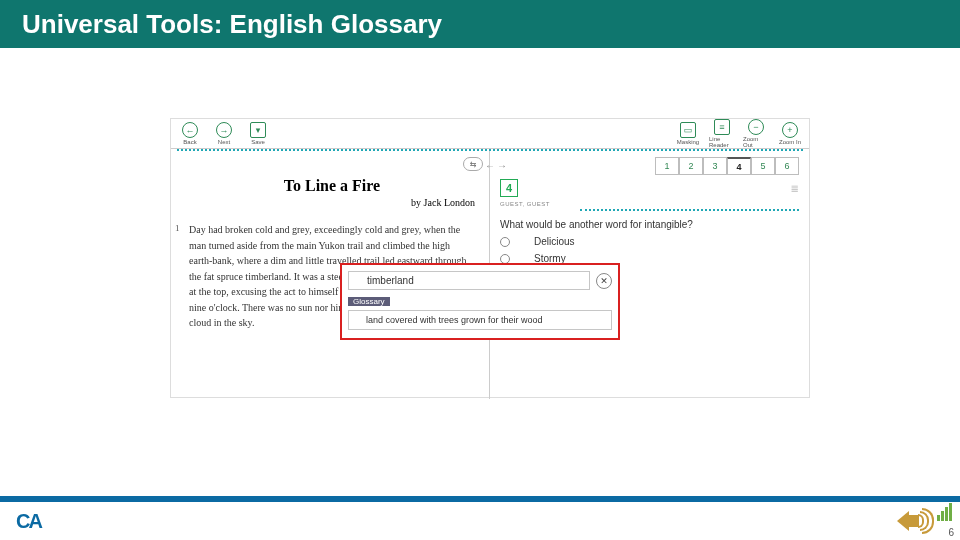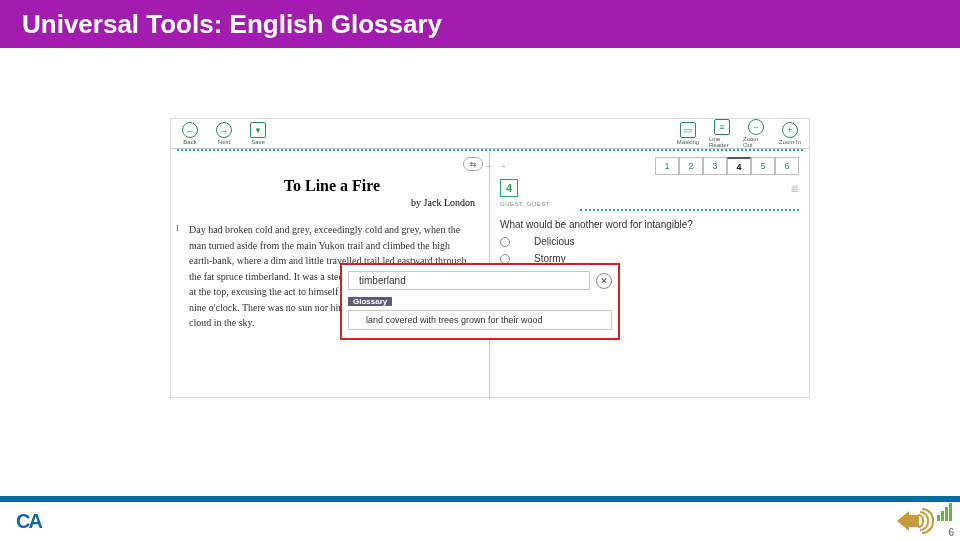--- a/index.html
+++ b/index.html
@@ -1,18 +1,18 @@
 <!DOCTYPE html>
 <html><head>
 <meta charset="utf-8">
 <style>
   * { box-sizing: border-box; margin: 0; padding: 0; }
   body { width: 960px; height: 540px; font-family: Arial, Helvetica, sans-serif; background: #fff; position: relative; overflow: hidden; }
 
-  .title-bar { background: #a21caf; color: #fff; height: 48px; display: flex; align-items: center; padding: 0 22px; font-size: 26px; font-weight: 700; }
+  .title-bar { background: #0f766e; color: #fff; height: 48px; display: flex; align-items: center; padding: 0 22px; font-size: 26px; font-weight: 700; }
 
   .stage { position: absolute; left: 170px; top: 118px; width: 640px; height: 280px; border: 1px solid #ddd; }
 
   
   .app-toolbar { height: 30px; border-bottom: 1px solid #ccc; display: flex; align-items: center; padding: 0 6px; font-size: 7px; color: #555; }
   .tb-left { display: flex; gap: 8px; align-items: center; }
   .tb-right { display: flex; gap: 8px; align-items: center; margin-left: auto; }
   .tb-btn { display: flex; flex-direction: column; align-items: center; width: 26px; }
   .tb-icon { width: 16px; height: 16px; border: 1.5px solid #2e8b57; border-radius: 50%; display: flex; align-items: center; justify-content: center; font-size: 9px; color: #2e8b57; }
   .tb-icon.sq { border-radius: 2px; }
@@ -40,23 +40,23 @@
   .q-num { display:inline-block; background:#fff; color:#2a5; border:1px solid #2a5; width:18px; height:18px; font-size:11px; font-weight:700; text-align:center; line-height:16px; }
   .q-meta { font-size: 6px; letter-spacing: 0.5px; color:#888; margin: 4px 0 2px 0; }
   .q-dots { border-top: 2px dotted #1fa7b5; margin-bottom: 8px; margin-left: 80px; }
   .q-text { font-size: 10px; color:#333; }
   .choice { display:flex; align-items:center; gap:24px; font-size:10px; color:#333; margin:6px 0; }
   .radio { width:10px; height:10px; border:1px solid #888; border-radius:50%; }
 
   
   .glossary-box { position:absolute; left: 340px; top: 263px; width: 280px; border: 2px solid #d92020; background: #fff; padding: 6px 6px 8px 6px; }
   .g-row1 { display:flex; align-items:center; }
-  .g-word { flex:1; border:1px solid #c6c6c6; font-size:10px; padding:3px 10px; color:#333; }
+  .g-word { flex:1; border:1px solid #c6c6c6; font-size:10px; padding:3px 18px; color:#333; }
   .g-close { width:16px; height:16px; border:1px solid #888; border-radius:50%; margin-left:6px; display:flex; align-items:center; justify-content:center; font-size:9px; color:#444; }
-  .g-label { display:inline-block; background:#5c5c78; color:#fff; font-size:8px; padding:0 5px; margin:4px 0;font-weight:bold; }
+  .g-label { display:inline-block; background:#5c5c78; color:#fff; font-size:8px; padding:0 5px; margin:4px 0; }
   .g-def { border:1px solid #c6c6c6; font-size:9px; padding:4px 17px; color:#333; }
 
   
   .footer-bar { position:absolute; left:0; bottom:0; width:100%; height:44px; border-top:6px solid #0b6aa3; background:#fff; display:flex; align-items:center; padding:0 16px; }
   .logo { font-family: Liberation Sans, sans-serif; font-size: 20px; color:#0b6aa3; font-weight:700; letter-spacing:-2px; }
   .speaker-wrap { margin-left:auto; position:relative; width:46px; height:36px; display:flex; align-items:center; }
   .speaker-body { width:10px; height:12px; background:#c79a3a; }
   .speaker-cone { width:0; height:0; border-top:10px solid transparent; border-bottom:10px solid transparent; border-right:12px solid #c79a3a; margin-left:-1px; }
   .wave { position:absolute; border:2px solid #c79a3a; border-left:none; border-radius:0 20px 20px 0; }
   .w1 { width:6px; height:14px; left:20px; top:11px; }

